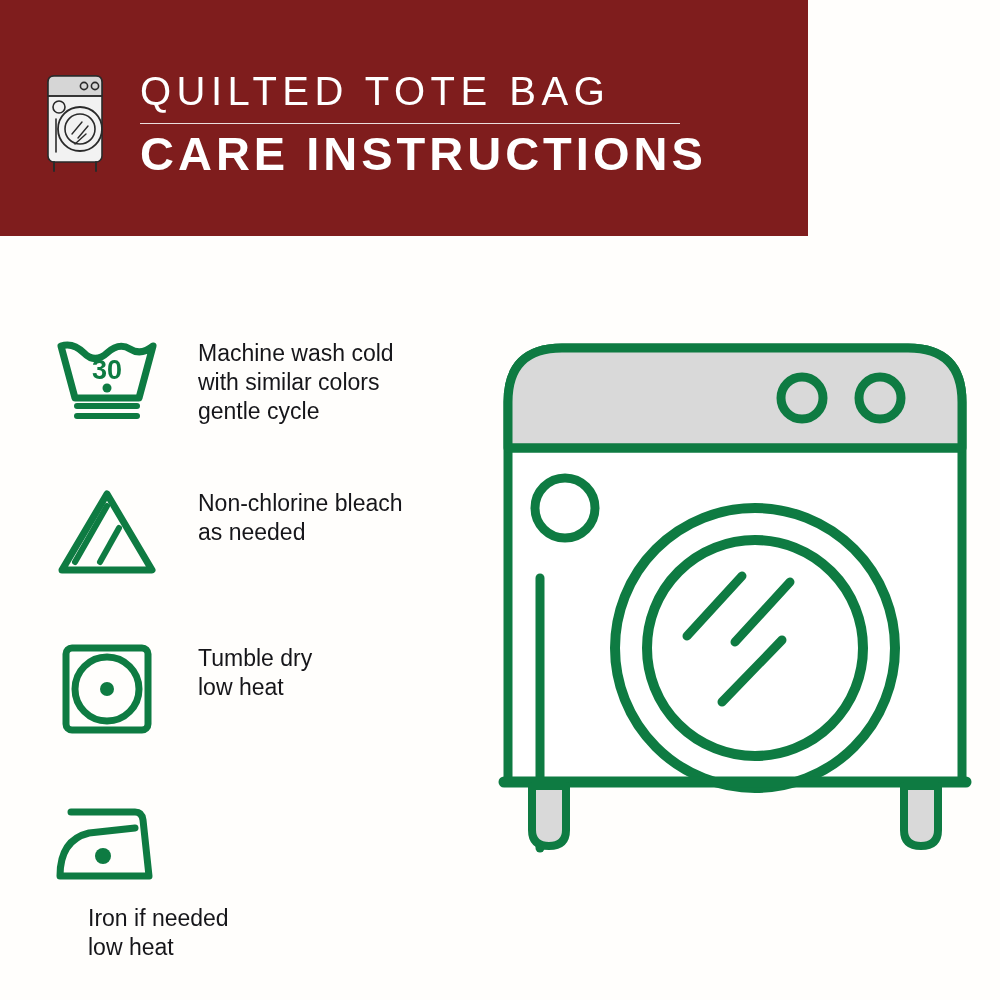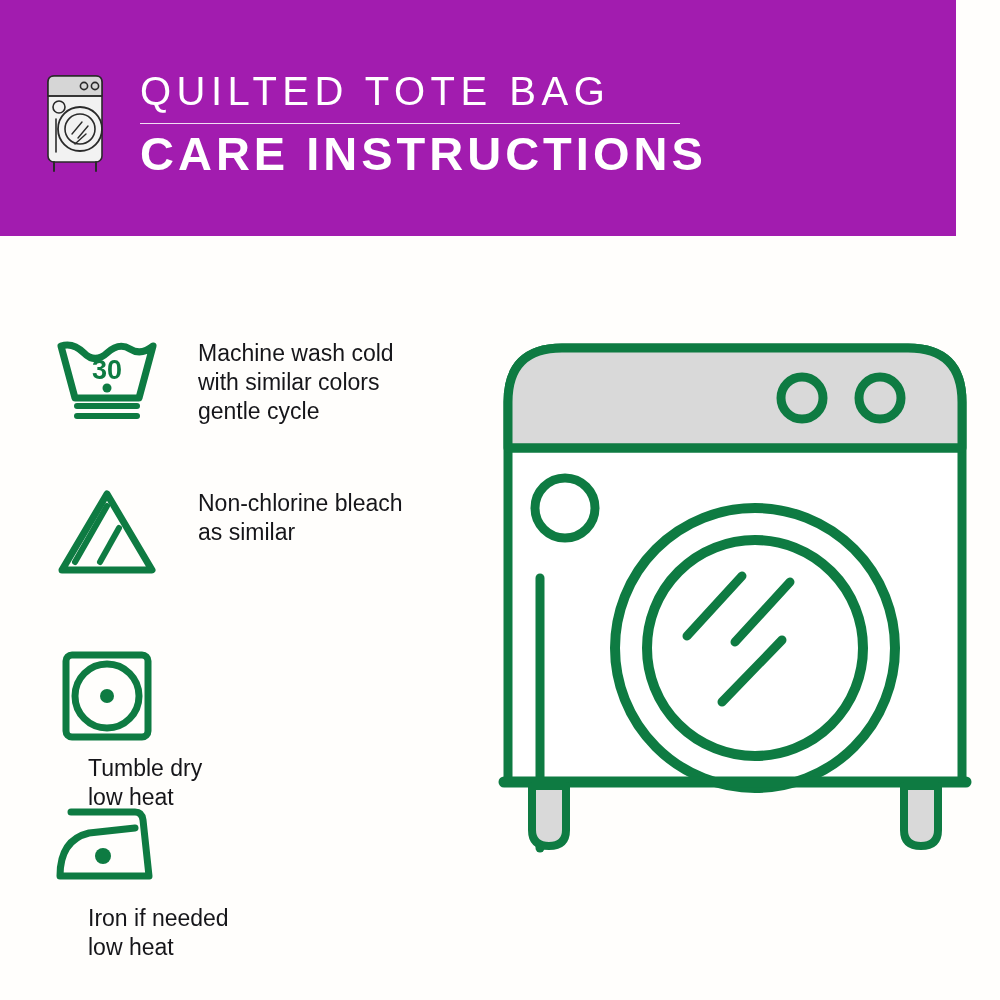--- a/index.html
+++ b/index.html
@@ -13,23 +13,23 @@
     position: relative;
     overflow: hidden;
     font-family: "Liberation Sans", sans-serif;
     background: #fffefc;
   }
 
   
   #header-band {
     position: absolute;
     left: 0; top: 0;
-    width: 956px;
+    width: 808px;
     height: 236px;
-    background: #a21caf;
+    background: #7f1d1d;
   }
   #header-logo-icon {
     position: absolute;
     left: 44px;
     top: 72px;
     width: 66px;
     height: 104px;
   }
   #header-title-block {
     position: absolute;
@@ -86,21 +86,21 @@
     margin-left: 36px;
     padding-top: 3px;
     color: #16161a;
     font-size: 23px;
     font-weight: 400;
     line-height: 29px;
     white-space: pre-line;
   }
   #care-row-1 { top: 100px; }
   #care-row-2 { top: 250px; }
-  #care-row-3 { top: 405px; flex-direction: column; }
+  #care-row-3 { top: 405px; }
   #care-row-4 { top: 555px; flex-direction: column; }
 
   
   #washer-illustration {
     position: absolute;
     left: 490px;
     top: 330px;
     width: 490px;
     height: 600px;
   }
@@ -153,21 +153,21 @@
 
   <div class="care-row" id="care-row-2">
     <div class="symbol">
       <svg width="108" height="92" viewBox="0 0 108 92">
         <path d="M54 8 L99 84 L9 84 Z" fill="none" stroke="#0E7B42" stroke-width="7" stroke-linejoin="round"></path>
         <line x1="54" y1="20" x2="22" y2="76" stroke="#0E7B42" stroke-width="6" stroke-linecap="round"></line>
         <line x1="66" y1="42" x2="47" y2="76" stroke="#0E7B42" stroke-width="6" stroke-linecap="round"></line>
       </svg>
     </div>
     <div class="care-text">Non-chlorine bleach
-as similar</div>
+as needed</div>
   </div>
 
   <div class="care-row" id="care-row-3">
     <div class="symbol">
       <svg width="100" height="96" viewBox="0 0 100 96">
         <rect x="9" y="7" width="82" height="82" rx="6" fill="none" stroke="#0E7B42" stroke-width="7"></rect>
         <circle cx="50" cy="48" r="32" fill="none" stroke="#0E7B42" stroke-width="7"></circle>
         <circle cx="50" cy="48" r="7" fill="#0E7B42"></circle>
       </svg>
     </div>

